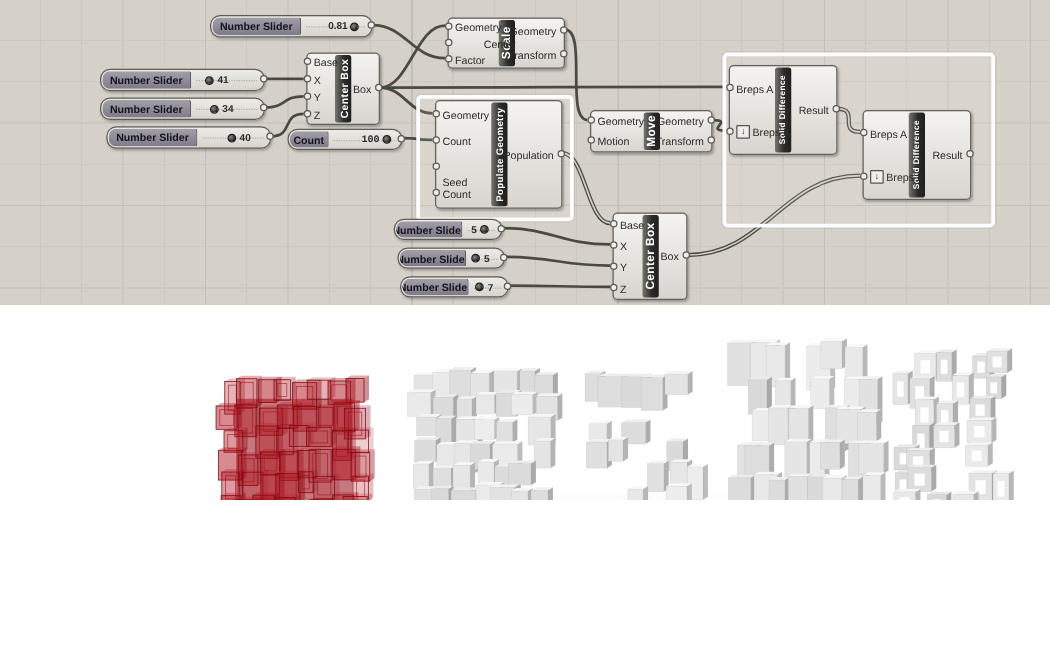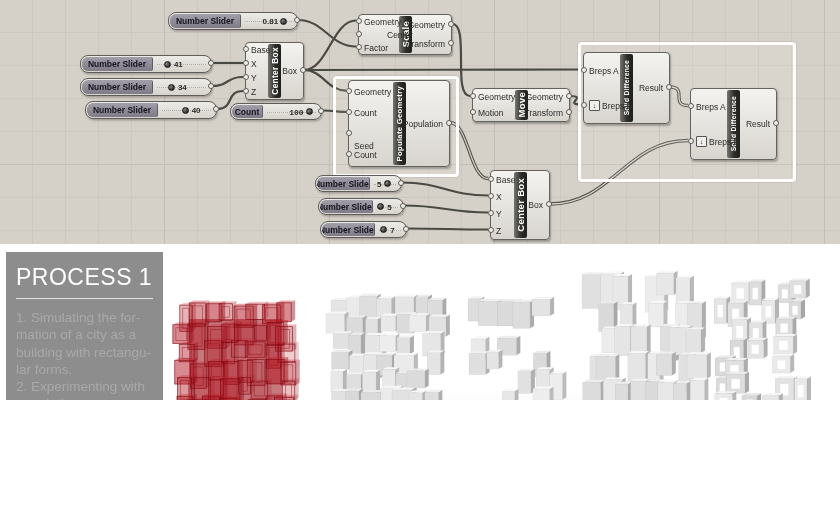--- a/index.html
+++ b/index.html
@@ -1152,26 +1152,13 @@
         <polygon points="741.8369441578805,151.72189725283533 745.8369441578805,149.32189725283533 761.0811888035678,149.32189725283533 757.0811888035678,151.72189725283533" fill="hsl(0,0%,90.75833440199494%)"></polygon>
         <rect x="741.8369441578805" y="151.72189725283533" width="15.244244645687289" height="15.003536104029044" fill="hsl(0,0%,84.75833440199494%)" stroke="rgba(0,0,0,0.10)" stroke-width="0.5"></rect>
         <rect x="746.1053326586729" y="155.4727812788426" width="6.707467644102407" height="7.501768052014522" fill="#ffffff"></rect>
         <polygon points="778.8978703321075,151.47360049700364 782.8978703321075,149.07360049700364 782.8978703321075,169.74711321430746 778.8978703321075,172.14711321430747" fill="hsl(0,0%,70.03480584919453%)"></polygon>
         <polygon points="762.2518586671795,151.47360049700364 766.2518586671795,149.07360049700364 782.8978703321075,149.07360049700364 778.8978703321075,151.47360049700364" fill="hsl(0,0%,96%)"></polygon>
         <rect x="762.2518586671795" y="151.47360049700364" width="16.64601166492794" height="20.67351271730382" fill="hsl(0,0%,90.03480584919453%)" stroke="rgba(0,0,0,0.10)" stroke-width="0.5"></rect>
         <rect x="766.9127419333593" y="156.6419786763296" width="7.324245132568294" height="10.33675635865191" fill="#ffffff"></rect>
       </g>
     </svg>
 
-  <div id="panel">
-    <div id="panel-title">PROCESS 1</div>
-    <hr id="panel-divider">
-    <div id="panel-body">1. Simulating the for-
-mation of a city as a
-building with rectangu-
-lar forms.
-2. Experimenting with
-populating geometry
-and creating cut out
-rectangular frames by
-solid differences .</div>
-  </div>
 </div>
 
 </body></html>

